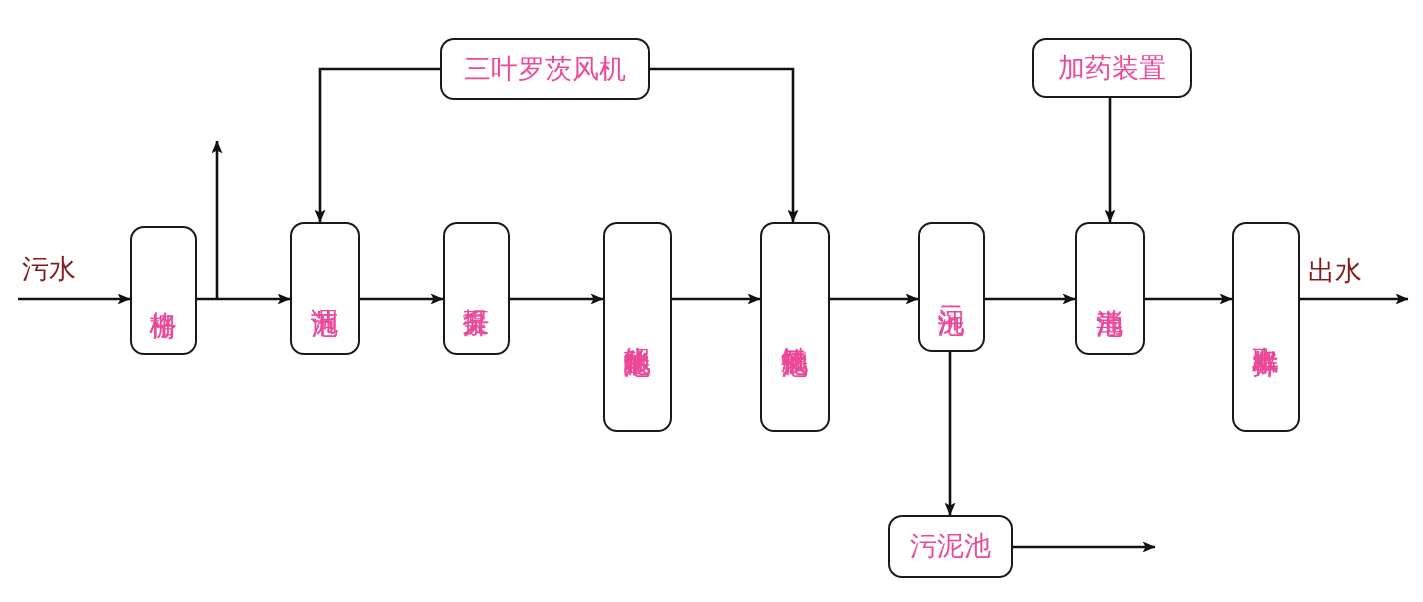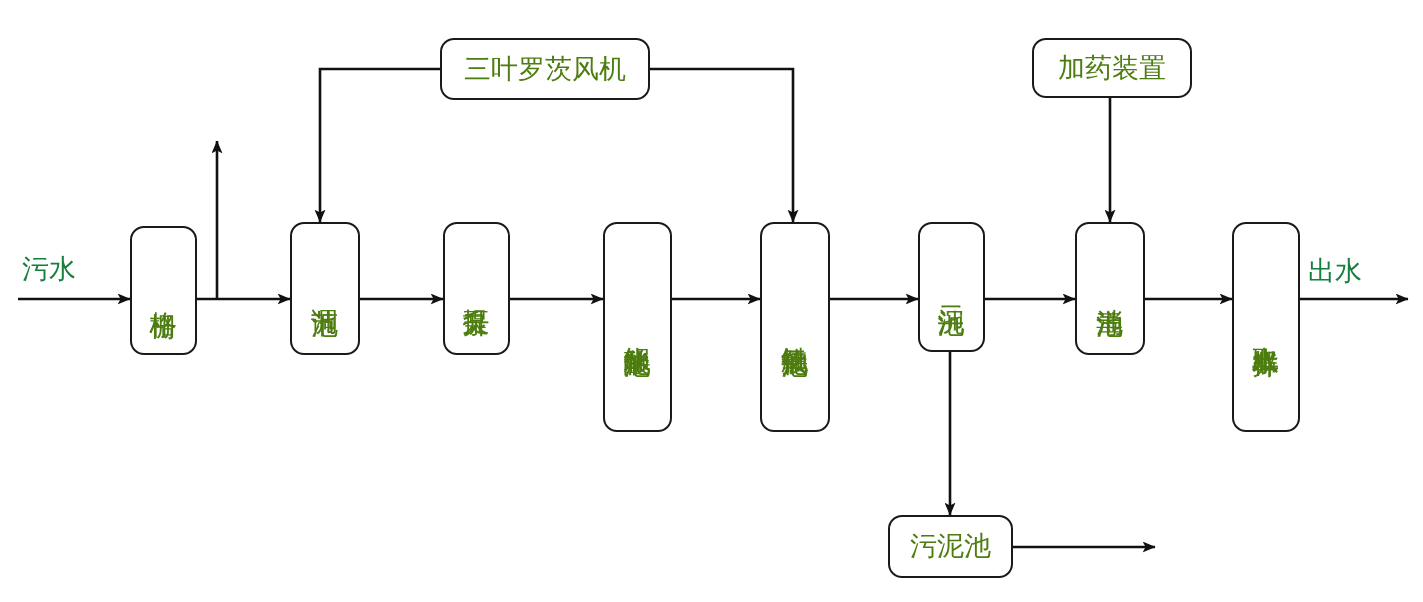--- a/index.html
+++ b/index.html
@@ -31,35 +31,35 @@
     border-radius: 14px;
     background: #ffffff;
     display: flex;
     align-items: center;
     justify-content: center;
     z-index: 2;
   }
   .node-label {
     font-size: 27px;
     line-height: 1.04;
-    color: #4d7c0f;
+    color: #ec4899;
     letter-spacing: 0px;
     text-align: left;
     display: block;
   }
   .node-label.vertical {
     writing-mode: vertical-rl;
     text-orientation: upright;
     letter-spacing: 1px;
     line-height: 1;
   }
   .free-label {
     position: absolute;
     font-size: 27px;
-    color: #15803d;
+    color: #7f1d1d;
     white-space: pre-line;
     line-height: 1.18;
     z-index: 3;
   }
   .free-label.center {
     text-align: center;
   }
 </style>
 </head>
 <body>

